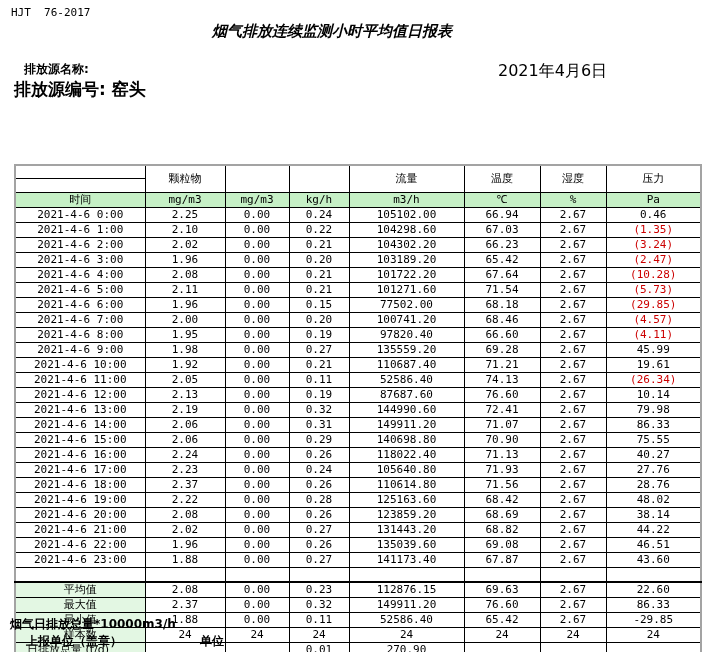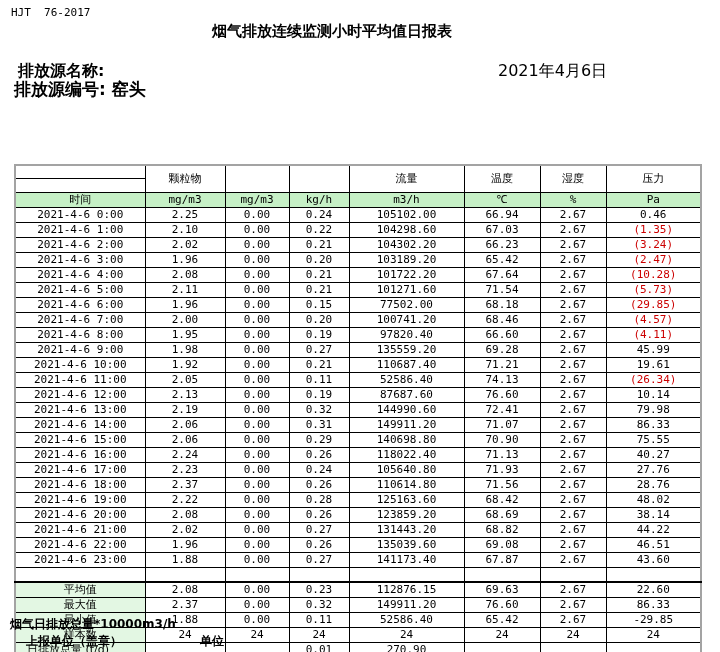--- a/index.html
+++ b/index.html
@@ -14,23 +14,23 @@
     font-family:"DejaVu Sans","Liberation Sans",sans-serif;
     color:#000;
   }
   .doc-code{
     position:absolute;left:11px;top:6px;
     font-family:"DejaVu Sans Mono","Liberation Mono",monospace;
     font-weight:normal;font-size:11px;white-space:pre;
   }
   .report-title{
     position:absolute;left:0;top:22px;width:664px;
-    text-align:center;font-weight:bold;font-size:15px;
-  }
-  .meta-source-name{position:absolute;left:18px;top:61px;font-weight:bold;font-size:16px;}
+    text-align:center;font-weight:bold;font-size:15px;font-style:italic;
+  }
+  .meta-source-name{position:absolute;left:24px;top:61px;font-weight:bold;font-size:12px;}
   .meta-date{position:absolute;left:498px;top:61px;font-size:16px;}
   .meta-source-id{position:absolute;left:14px;top:78px;font-weight:bold;font-size:17px;}
 
   table.report{
     position:absolute;left:14px;top:116px;
     border-collapse:collapse;table-layout:fixed;
     width:686px;border:2px solid #a3a3a3;margin-top:48px;
   }
   table.report td{
     border:1px solid #000;height:14px;padding:0;

